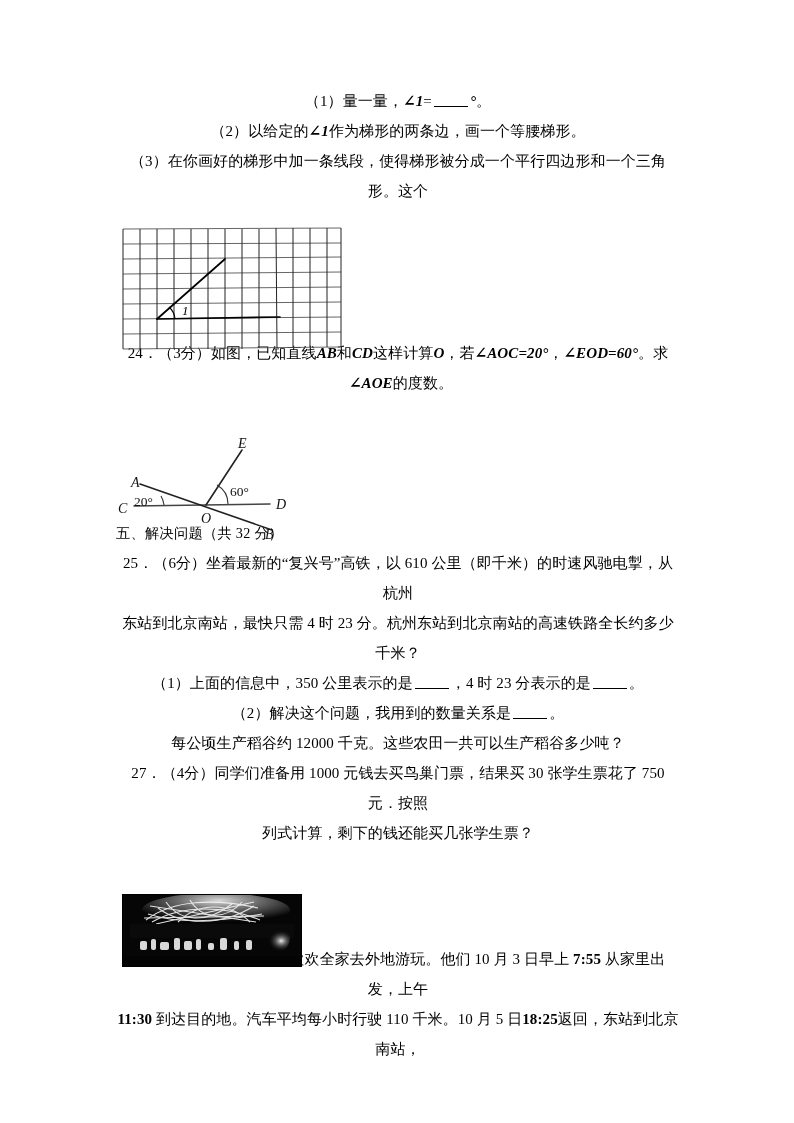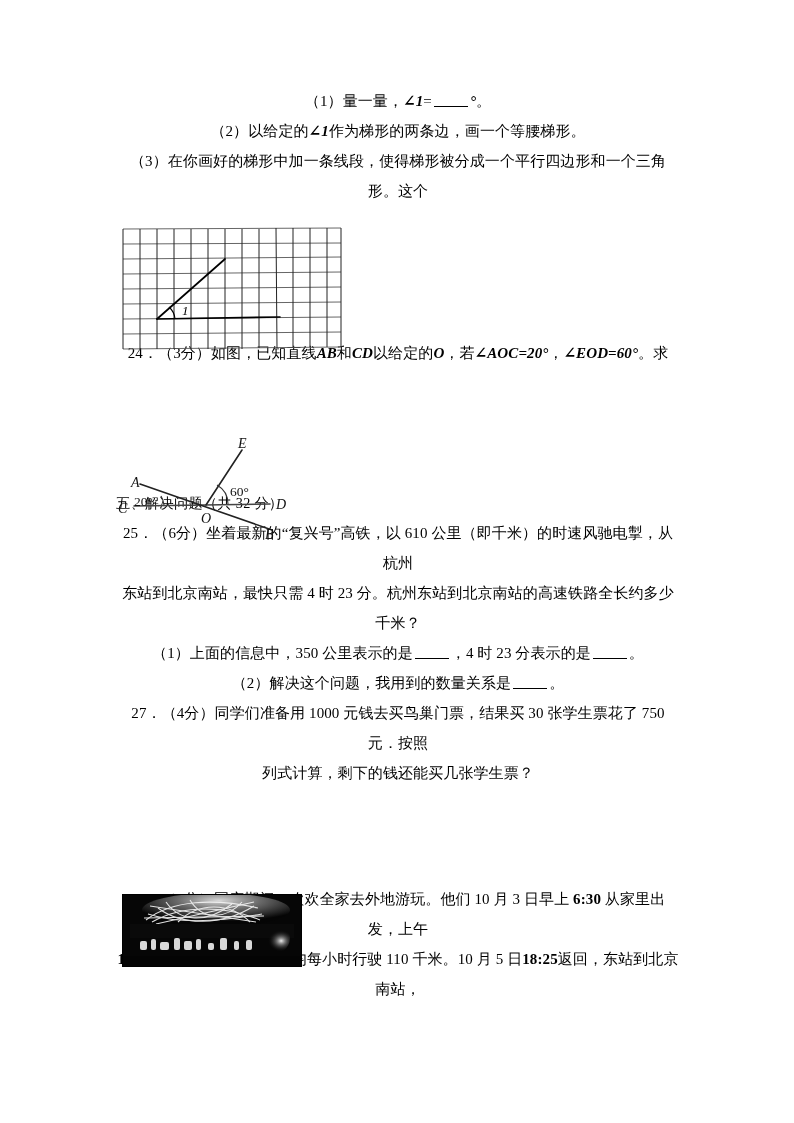--- a/index.html
+++ b/index.html
@@ -108,52 +108,58 @@
       <span>（2）以给定的</span><b class="ital">∠1</b><span>作为梯形的两条边，画一个等腰梯形。</span>
     </div>
 
     <div class="qline">
       <span>（3）在你画好的梯形中加一条线段，使得梯形被分成一个平行四边形和一个三角形。这个</span>
     </div>
 
     <div class="spacer-grid"></div>
 
     <div class="qline">
-      <span>24</span>．<span>（3分）</span><span>如图，已知直线</span><b class="ital">AB</b><span>和</span><b class="ital">CD</b><span>以给定的</span><b class="ital">O</b><span>，若</span><b class="ital">∠AOC</b><b class="ital">=</b><b class="ital">20°</b><span>，</span><b class="ital">∠EOD</b><b class="ital">=</b><b class="ital">60°</b><span>。求</span>
+      <span>24</span>．<span>（3分）</span><span>如图，已知直线</span><b class="ital">AB</b><span>和</span><b class="ital">CD</b><span>这样计算</span><b class="ital">O</b><span>，若</span><b class="ital">∠AOC</b><b class="ital">=</b><b class="ital">20°</b><span>，</span><b class="ital">∠EOD</b><b class="ital">=</b><b class="ital">60°</b><span>。求</span>
+    </div>
+    <div class="qline sub">
+      <b class="ital">∠AOE</b><span>的度数。</span>
     </div>
 
     <div class="spacer-angle"></div>
 
     <div class="sec-head">五、解决问题（共 32 分）</div>
 
     <div class="qline">
       <span>25</span>．<span>（6分）</span><span>坐着最新的“复兴号”高铁，以 610 公里（即千米）的时速风驰电掣，从杭州</span>
     </div>
     <div class="qline">
       <span>东站到北京南站，最快只需 4 时 23 分。杭州东站到北京南站的高速铁路全长约多少千米？</span>
     </div>
     <div class="qline">
       <span>（1）上面的信息中，350 公里表示的是</span><span class="blank"></span><span>，4 时 23 分表示的是</span><span class="blank"></span><span>。</span>
     </div>
     <div class="qline">
       <span>（2）解决这个问题，我用到的数量关系是</span><span class="blank"></span><span>。</span>
     </div>
 
+    <div class="qline">
+      <span>每公顷生产稻谷约 12000 千克。这些农田一共可以生产稻谷多少吨？</span>
+    </div>
 
     <div class="qline">
       <span>27</span>．<span>（4分）</span><span>同学们准备用 1000 元钱去买鸟巢门票，结果买 30 张学生票花了 750 元．按照</span>
     </div>
     <div class="qline">
       <span>列式计算，剩下的钱还能买几张学生票？</span>
     </div>
 
     <div class="spacer-photo"></div>
 
     <div class="qline">
-      <span>28</span>．<span>（4分）</span><span>国庆期间，欢欢全家去外地游玩。他们 10 月 3 日早上 </span><b>6:30</b><span> 从家里出发，上午</span>
+      <span>28</span>．<span>（4分）</span><span>国庆期间，欢欢全家去外地游玩。他们 10 月 3 日早上 </span><b>7:55</b><span> 从家里出发，上午</span>
     </div>
     <div class="qline">
       <b>11:30</b><span> 到达目的地。汽车平均每小时行驶 110 千米。10 月 5 日</span><b>18:25</b><span>返回，东站到北京南站，</span>
     </div>
 
   </div>
 
   <div class="grid-fig">
     <svg width="224" height="126" viewBox="0 0 224 126">
       <g stroke="#555" stroke-width="0.9" fill="none">

